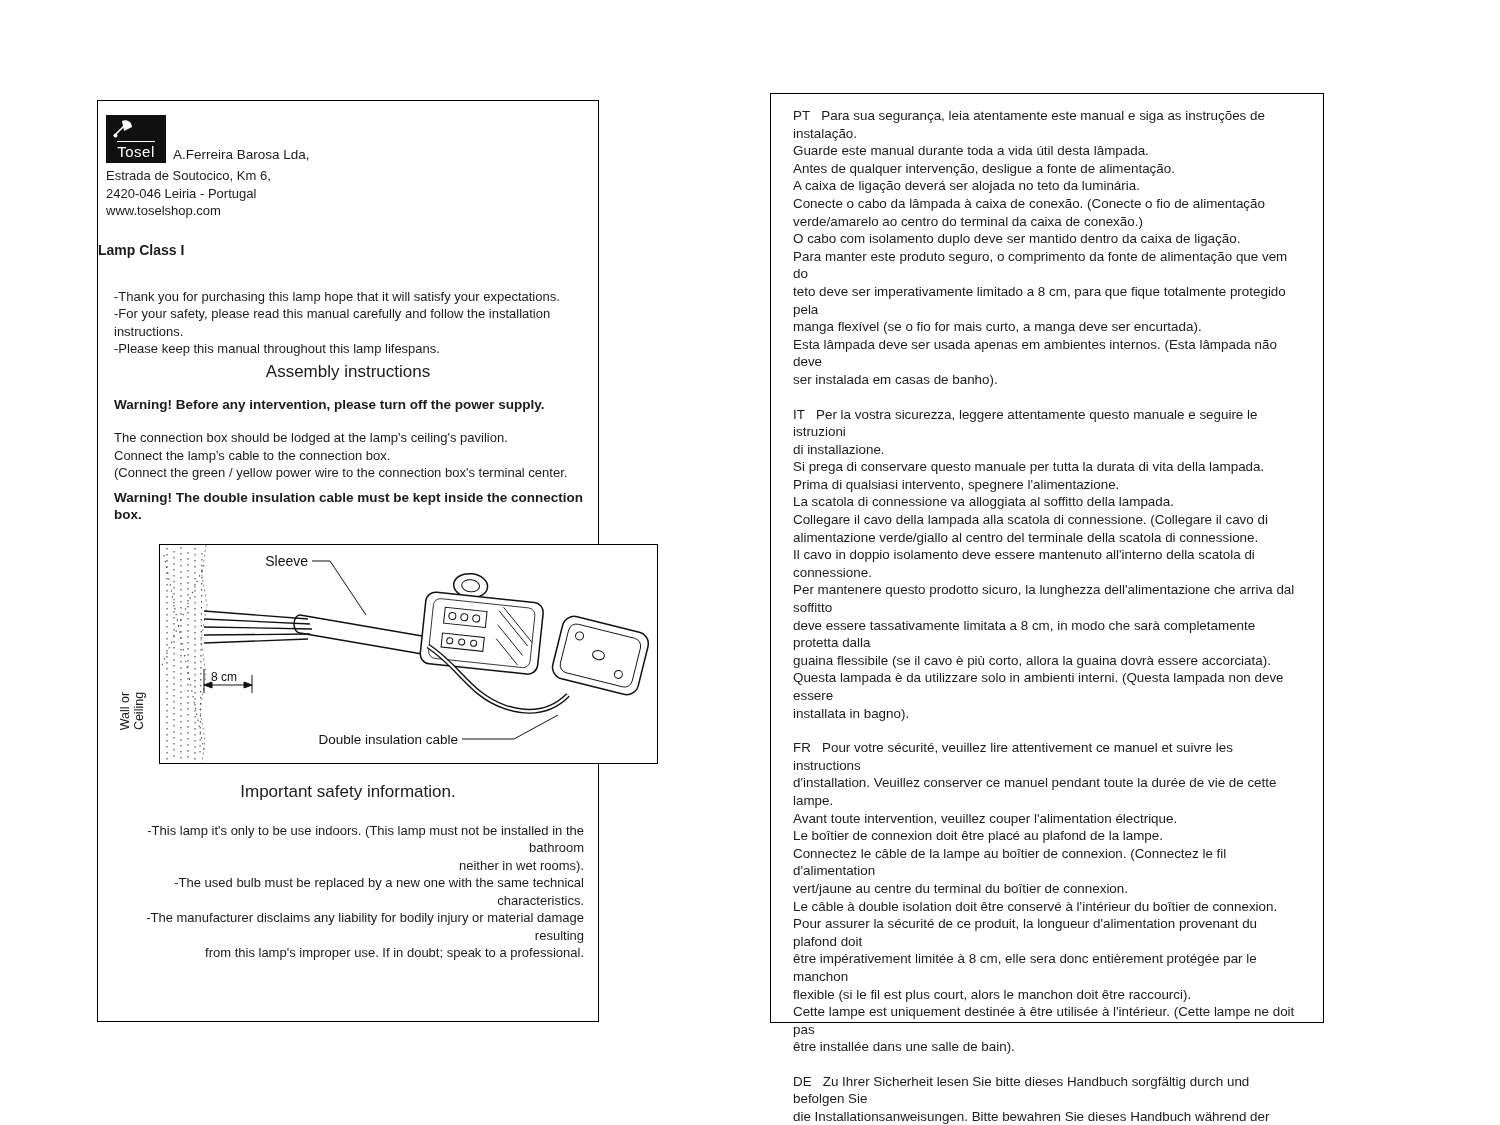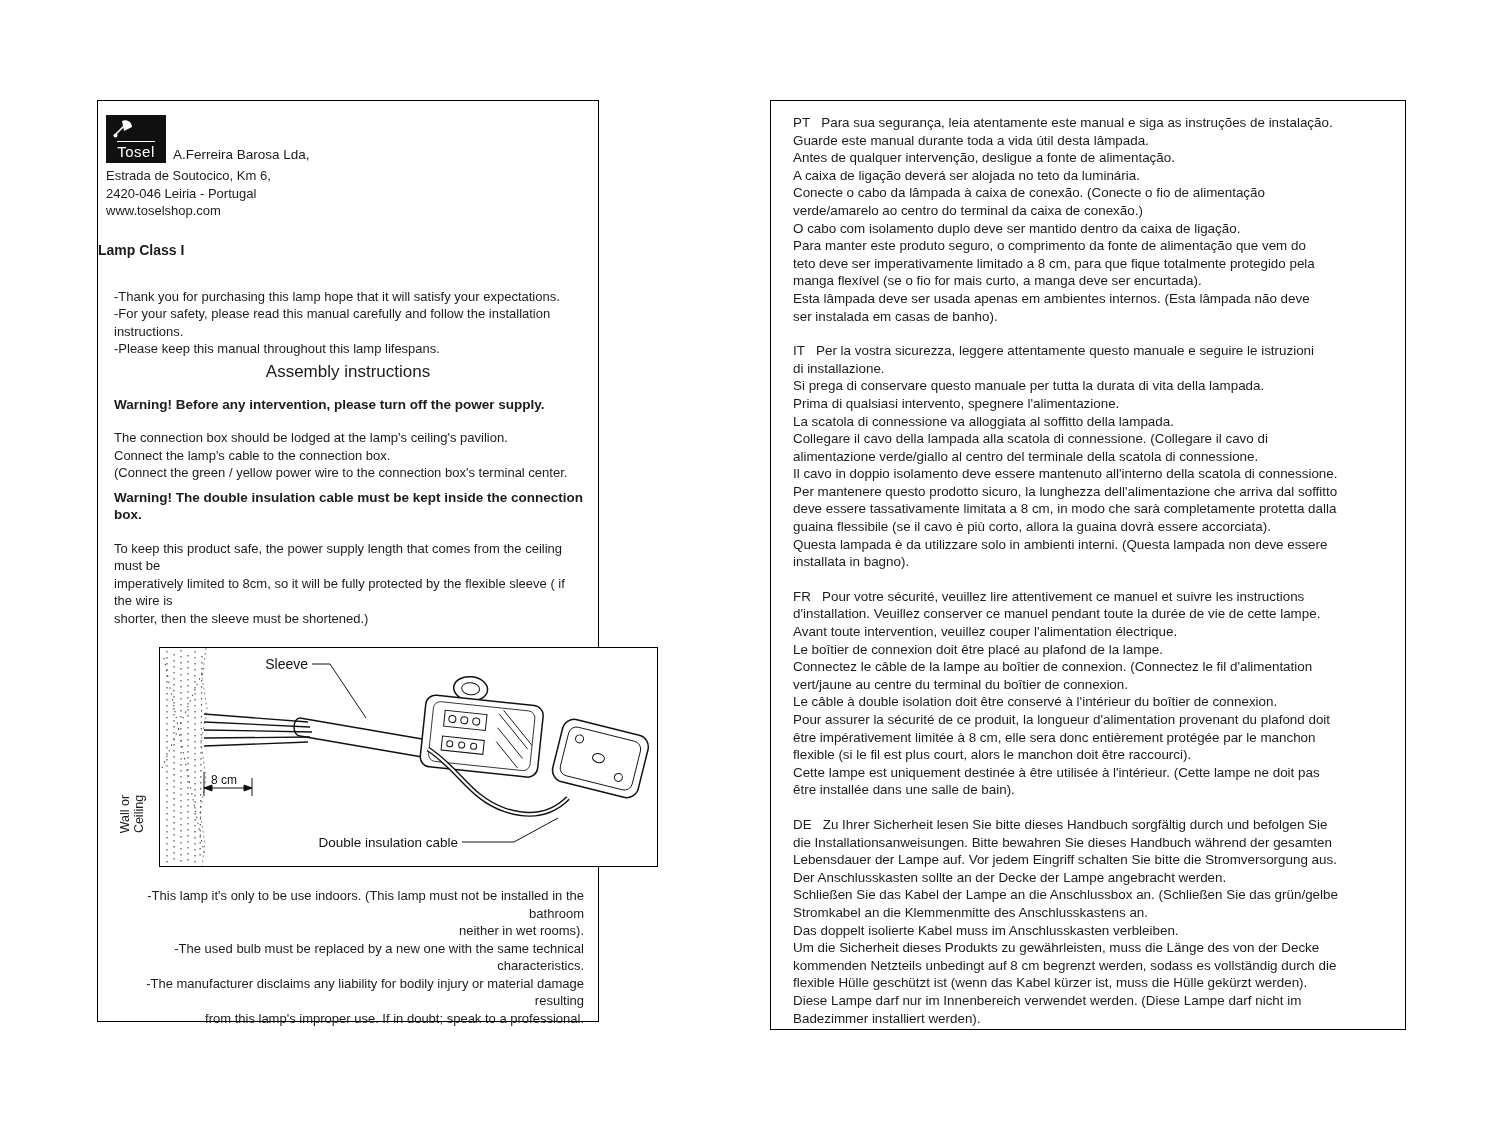--- a/index.html
+++ b/index.html
@@ -1,21 +1,21 @@
 <!DOCTYPE html>
 <html><head>
 <meta charset="utf-8">
 <style>
   * { margin:0; padding:0; box-sizing:border-box; }
   html,body { width:1500px; height:1125px; background:#ffffff; }
   body { font-family:"Liberation Sans", sans-serif; color:#1c1c1c; position:relative; }
 
   .page { position:absolute; background:#fff; border:1px solid #000; }
   .page-left  { left:97px;  top:100px; width:502px; height:922px; }
-  .page-right { left:770px; top:100px; width:636px; height:930px; padding:13px 20px 0 22px; }
+  .page-right { left:770px; top:93px; width:554px; height:930px; padding:13px 20px 0 22px; }
 
   
   .logo-row { display:flex; align-items:flex-end; margin:14px 0 0 8px; }
   .logo-box { width:60px; height:48px; background:#101010; color:#fff; position:relative;
               display:flex; flex-direction:column; justify-content:flex-end; align-items:center; }
   .logo-box svg { position:absolute; top:4px; left:6px; }
   .logo-text { font-size:15px; letter-spacing:.5px; margin-bottom:3px; border-top:1px solid #fff; padding-top:1px; }
   .company-name { font-size:13.5px; margin:0 0 1px 7px; }
   .address { font-size:13.5px; line-height:17px; margin:4px 0 0 8px; white-space:pre-line; }
 
@@ -72,23 +72,20 @@
   <div class="h-mid">Assembly instructions</div>
 
   <div class="warning">Warning! Before any intervention, please turn off the power supply.</div>
 
   <div class="txt block">The connection box should be lodged at the lamp's ceiling's pavilion.
 Connect the lamp's cable to the connection box.
 (Connect the green / yellow power wire to the connection box's terminal center.</div>
 
   <div class="warning warning2">Warning! The double insulation cable must be kept inside the connection box.</div>
 
-  <div class="txt block">To keep this product safe, the power supply length that comes from the ceiling must be
-imperatively limited to 8cm, so it will be fully protected by the flexible sleeve ( if the wire is
-shorter, then the sleeve must be shortened.)</div>
 
   <div class="diagram-wrap">
     <div class="wall-label">Wall or
 Ceiling</div>
     <svg width="497" height="218" viewBox="0 0 497 218">
 
       <g>
         <polygon points="0,0 46,0 42,30 47,60 41,95 46,130 40,165 45,195 42,218 0,218" fill="#fff"></polygon>
         <g stroke="#444" stroke-width="1.1" stroke-dasharray="1.4 4.6">
           <line x1="7" y1="3" x2="7" y2="215"></line>
@@ -161,20 +158,21 @@
         <circle cx="415" cy="96" r="4" stroke-width="1"></circle>
         <circle cx="462" cy="124" r="4" stroke-width="1"></circle>
         <ellipse cx="438" cy="110" rx="6" ry="4.5" stroke-width="1"></ellipse>
       </g>
 
       <text class="dg-text" x="298" y="199" font-size="13.5" text-anchor="end">Double insulation cable</text>
       <polyline points="302,194 354,194 398,170" stroke="#111" stroke-width="1" fill="none"></polyline>
     </svg>
   </div>
 
+  <div class="h-safety">Important safety information.</div>
 
   <div class="txt safety">-This lamp it's only to be use indoors. (This lamp must not be installed in the bathroom
 neither in wet rooms).
 -The used bulb must be replaced by a new one with the same technical characteristics.
 -The manufacturer disclaims any liability for bodily injury or material damage resulting
 from this lamp's improper use. If in doubt; speak to a professional.</div>
 </div>
 
 <div class="page page-right">
   <p class="lang-section">PT&nbsp;&nbsp;&nbsp;Para sua segurança, leia atentamente este manual e siga as instruções de instalação.

